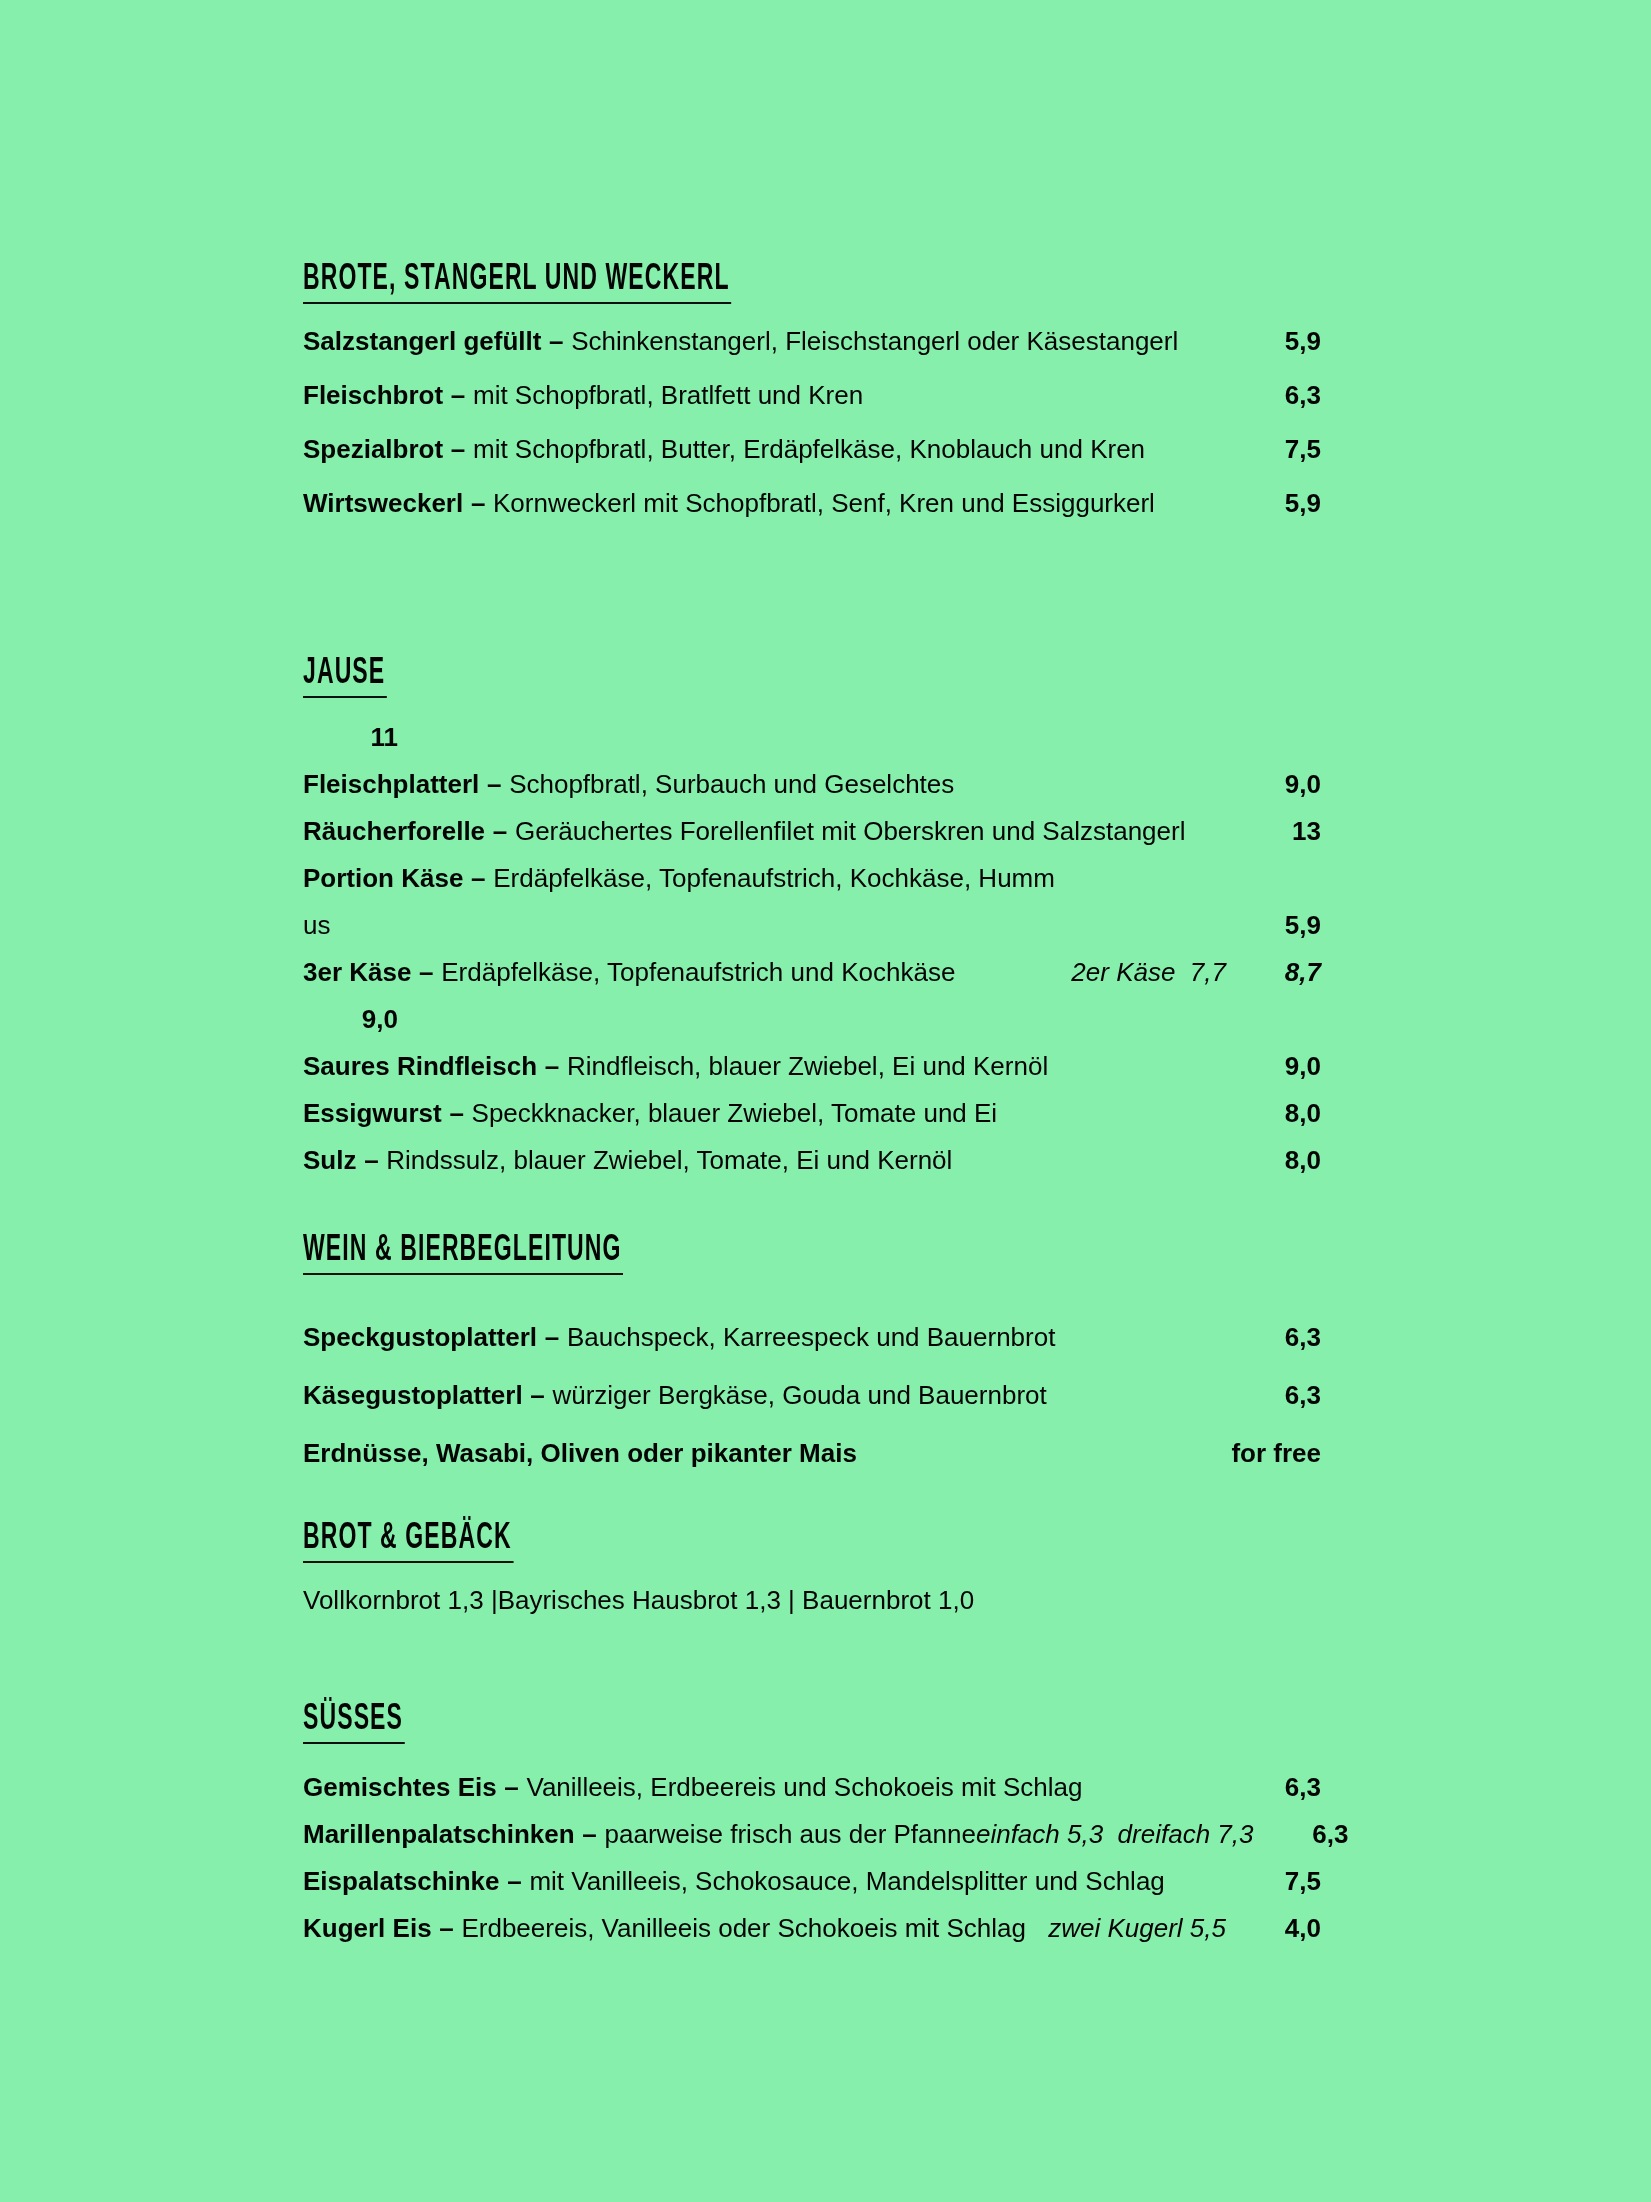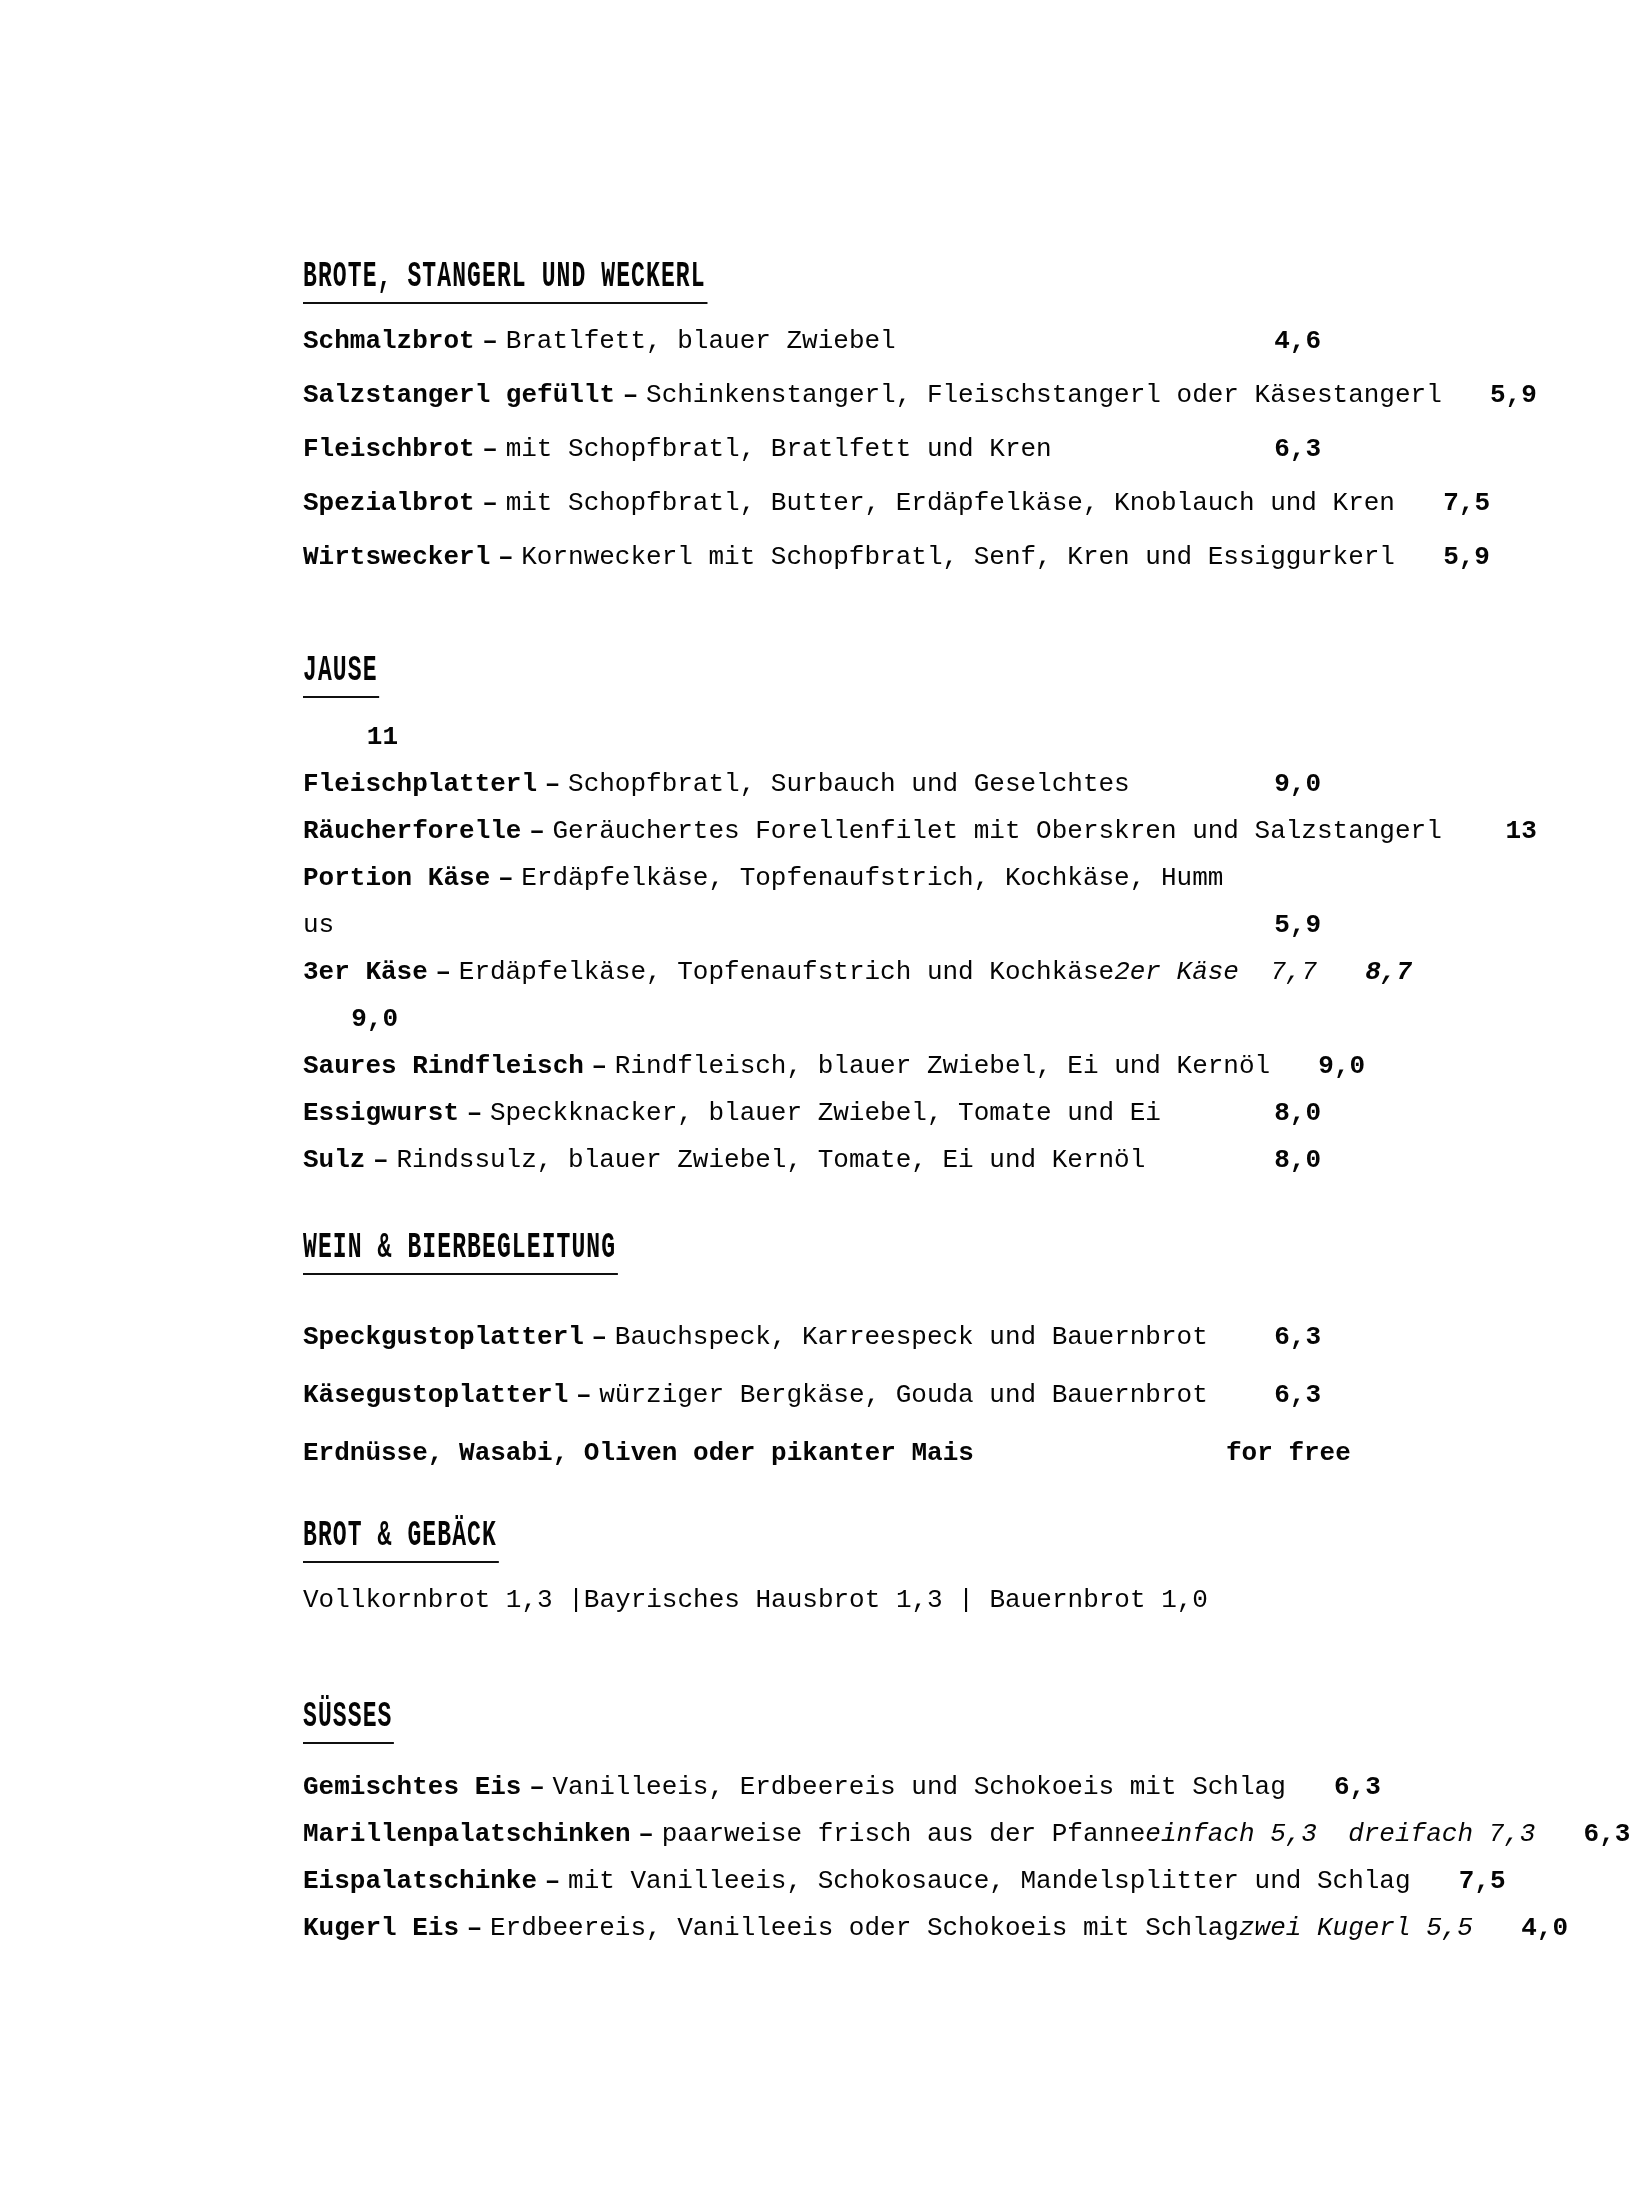--- a/index.html
+++ b/index.html
@@ -1,20 +1,20 @@
 <!DOCTYPE html>
 <html style="font-size:13.8px"><head>
 <meta charset="utf-8">
 <style>
   html,body{margin:0;padding:0;background:#e8e8e8;}
   .page{
     position:relative;
     width:1652px;height:2203px;
-    background:#ffffff;
-    font-family:Liberation Mono, monospace;
+    background:#86efac;
+    font-family:Liberation Sans, sans-serif;
     color:#050505;
     overflow:hidden;
   }
   .content{position:absolute;left:303px;top:0;width:1018px;height:2203px;}
   .section{position:absolute;left:0;width:100%;}
   #sec-1{top:258px;}
   #sec-2{top:652px;}
   #sec-3{top:1229px;}
   #sec-4{top:1517px;}
   #sec-5{top:1698px;}
@@ -50,24 +50,20 @@
 </style>
 </head>
 <body>
 
 <div class="page">
   <div class="content">
 
     <div class="section s1" id="sec-1">
       <h2><span class="hd">BROTE, STANGERL UND WECKERL</span></h2>
       <div class="rows">
-        <div class="r">
-          <span class="lead"><span class="nm">Schmalzbrot</span><span class="sep">–</span><span class="ds">Bratlfett, blauer Zwiebel</span></span>
-          <span class="pr">4,6</span>
-        </div>
         <div class="r">
           <span class="lead"><span class="nm">Salzstangerl gefüllt</span><span class="sep">–</span><span class="ds">Schinkenstangerl, Fleischstangerl oder Käsestangerl</span></span>
           <span class="pr">5,9</span>
         </div>
         <div class="r">
           <span class="lead"><span class="nm">Fleischbrot</span><span class="sep">–</span><span class="ds">mit Schopfbratl, Bratlfett und Kren</span></span>
           <span class="pr">6,3</span>
         </div>
         <div class="r">
           <span class="lead"><span class="nm">Spezialbrot</span><span class="sep">–</span><span class="ds">mit Schopfbratl, Butter, Erdäpfelkäse, Knoblauch und Kren</span></span>

